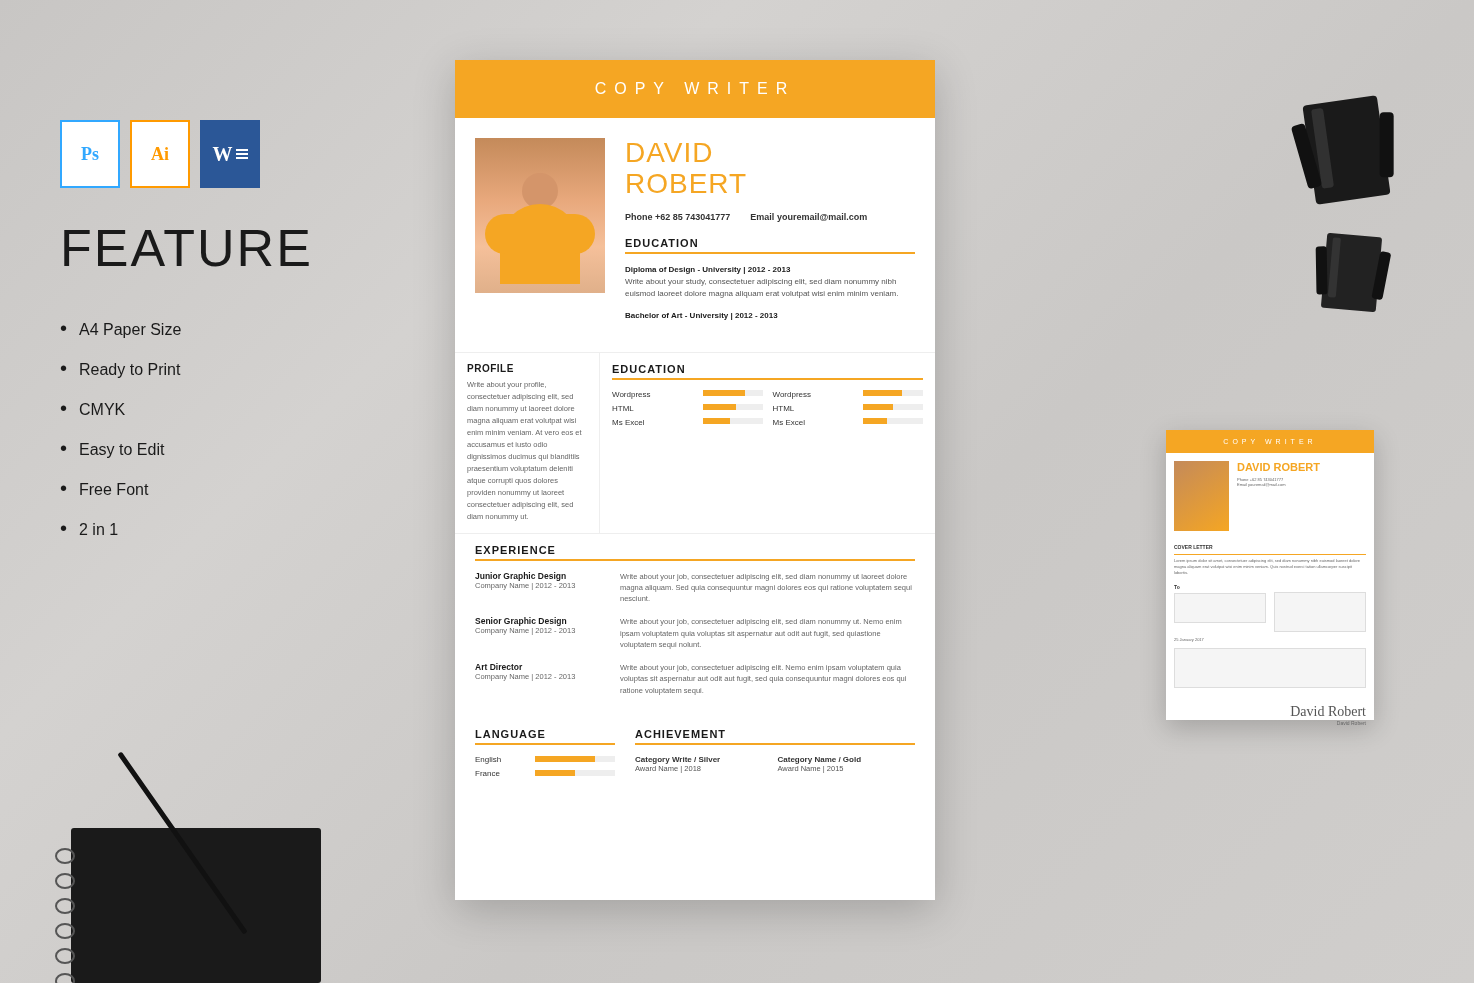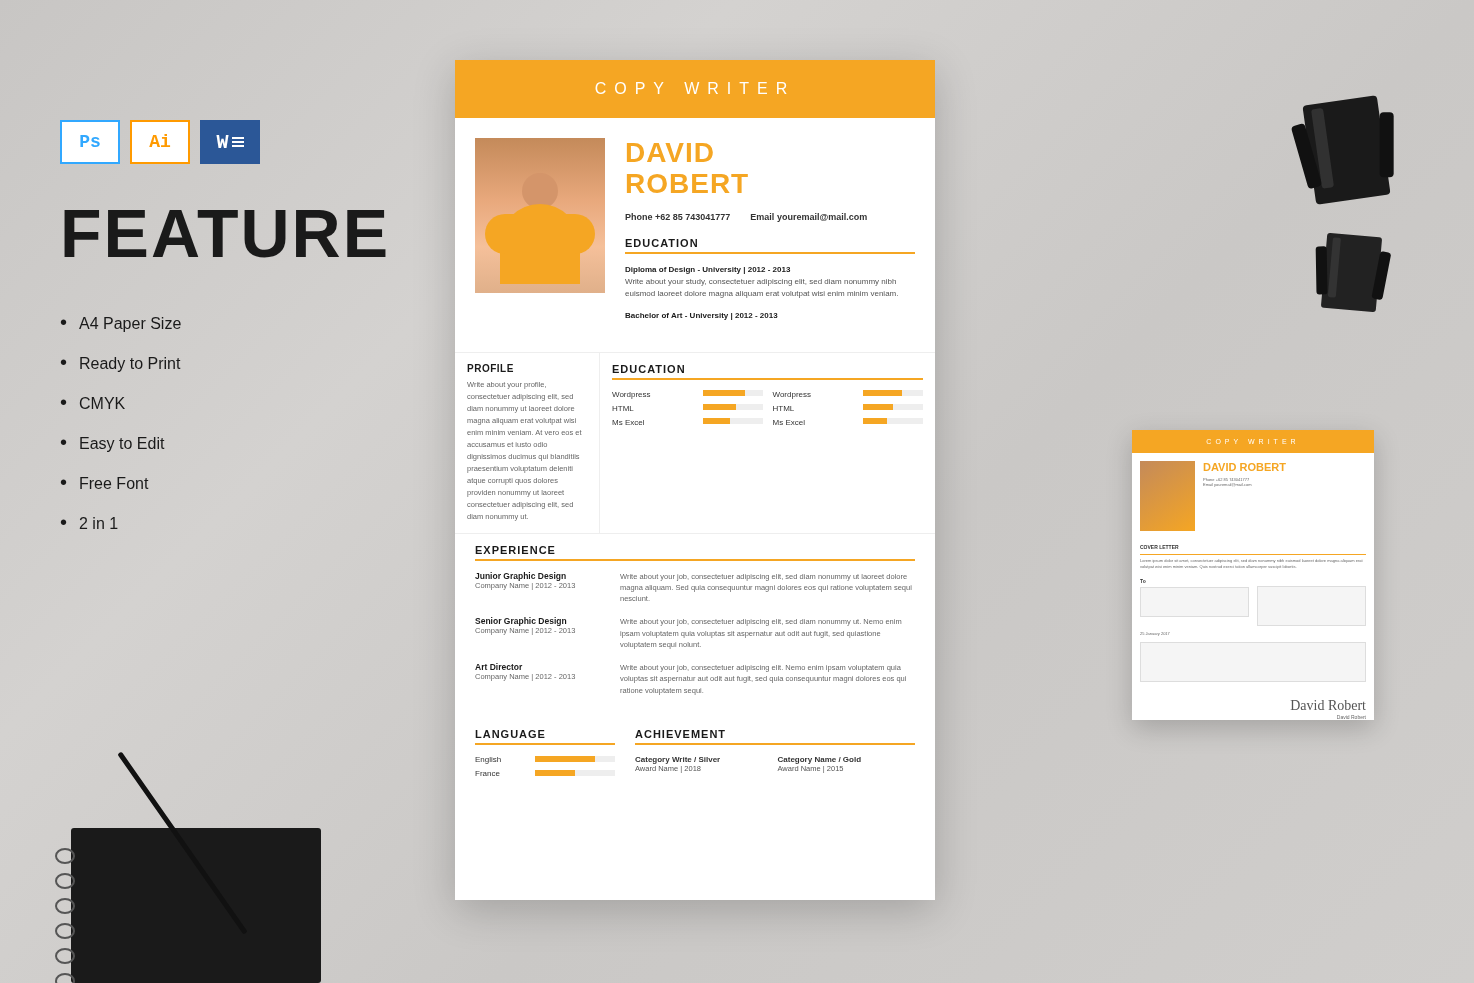--- a/index.html
+++ b/index.html
@@ -28,30 +28,30 @@
     }
 
     .software-icons {
       display: flex;
       gap: 10px;
       margin-bottom: 30px;
     }
 
     .sw-icon {
       width: 60px;
-      height: 44px;
+      height: 68px;
       border: 2px solid #333;
       display: flex;
       align-items: center;
       justify-content: center;
       font-weight: bold;
       font-size: 18px;
       background: white;
       color: #333;
-      font-family: Liberation Mono, monospace;
+      font-family: Liberation Serif, serif;
     }
 
     .sw-icon.ps { color: #31a8ff; border-color: #31a8ff; }
     .sw-icon.ai { color: #ff9a00; border-color: #ff9a00; }
     .sw-icon.wd { color: #2b5797; border-color: #2b5797; background: #2b5797; color: white; }
 
     .wd-inner {
       display: flex;
       align-items: center;
       gap: 3px;
@@ -61,22 +61,22 @@
       flex-direction: column;
       gap: 2px;
     }
     .wd-line {
       width: 12px;
       height: 2px;
       background: white;
     }
 
     .feature-title {
-      font-size: 68px;
-      font-weight: 700;
+      font-size: 52px;
+      font-weight: 400;
       color: #1a1a1a;
       letter-spacing: 2px;
       margin-bottom: 30px;
       font-family: Arial, sans-serif;
     }
 
     .feature-list {
       list-style: none;
       font-size: 16px;
       color: #1a1a1a;
@@ -169,21 +169,21 @@
       border-radius: 20px;
       z-index: 1;
     }
 
     .cv-name-section {
       flex: 1;
     }
 
     .cv-name {
       font-size: 28px;
-      font-weight: 700;
+      font-weight: 400;
       color: #f5a623;
       letter-spacing: 1px;
       line-height: 1.1;
       margin-bottom: 12px;
       font-family: Arial, sans-serif;
     }
 
     .cv-contact {
       font-size: 9px;
       color: #333;
@@ -320,21 +320,21 @@
       font-weight: bold;
       color: #333;
       font-size: 8px;
     }
 
     
     .cv-small {
       position: absolute;
       right: 100px;
       top: 430px;
-      width: 242px;
+      width: 208px;
       height: 290px;
       background: white;
       box-shadow: 0 8px 25px rgba(0,0,0,0.2);
       transform: rotate(0deg);
     }
 
     .cv-small-header {
       background: #f5a623;
       text-align: center;
       padding: 8px;

